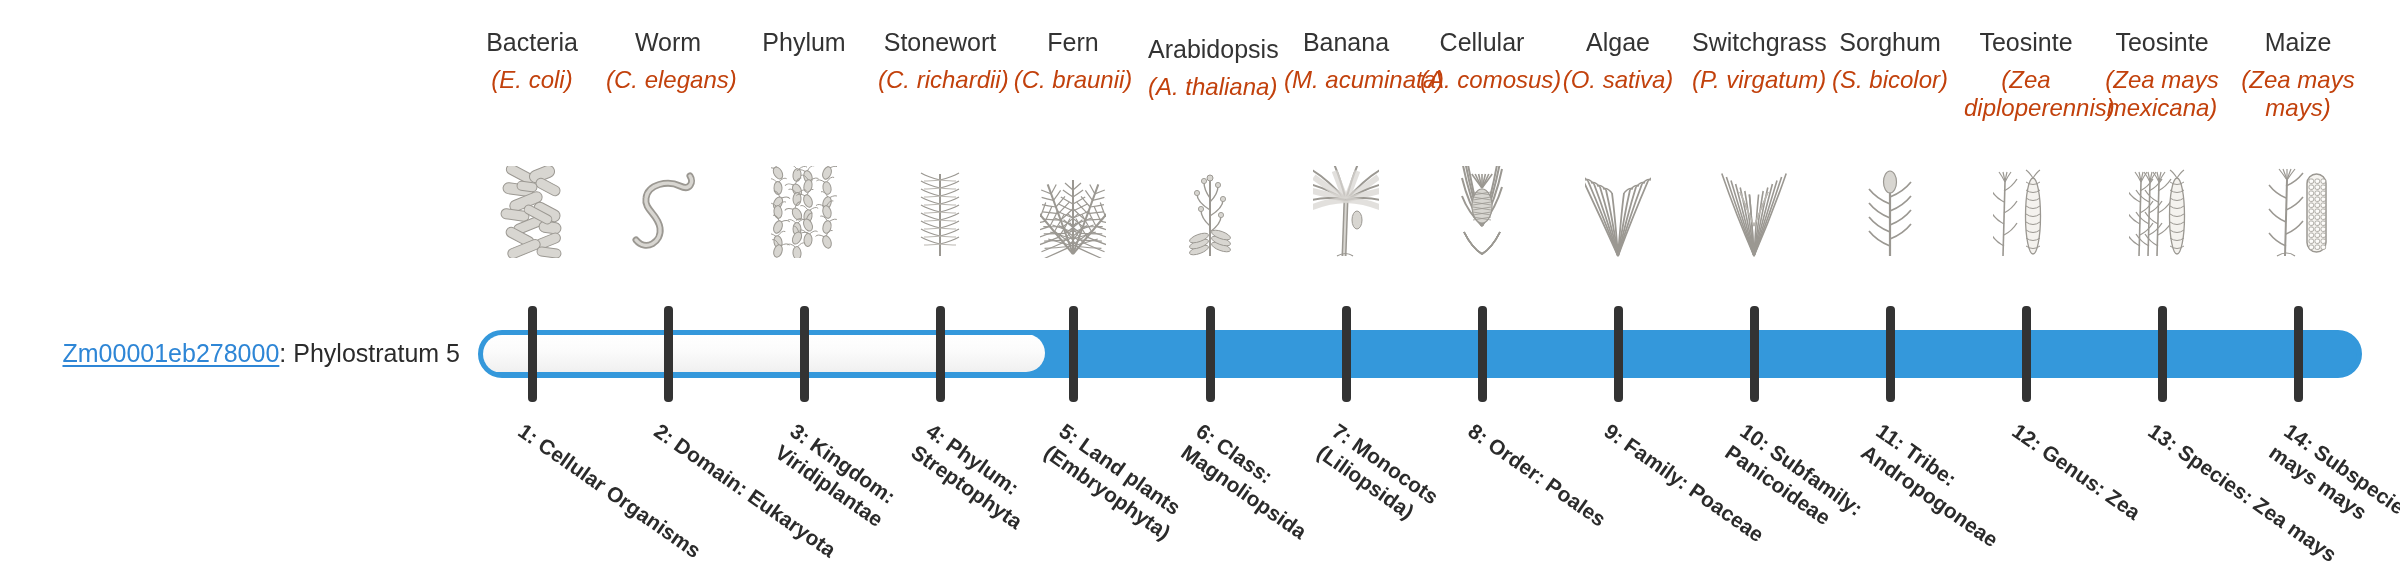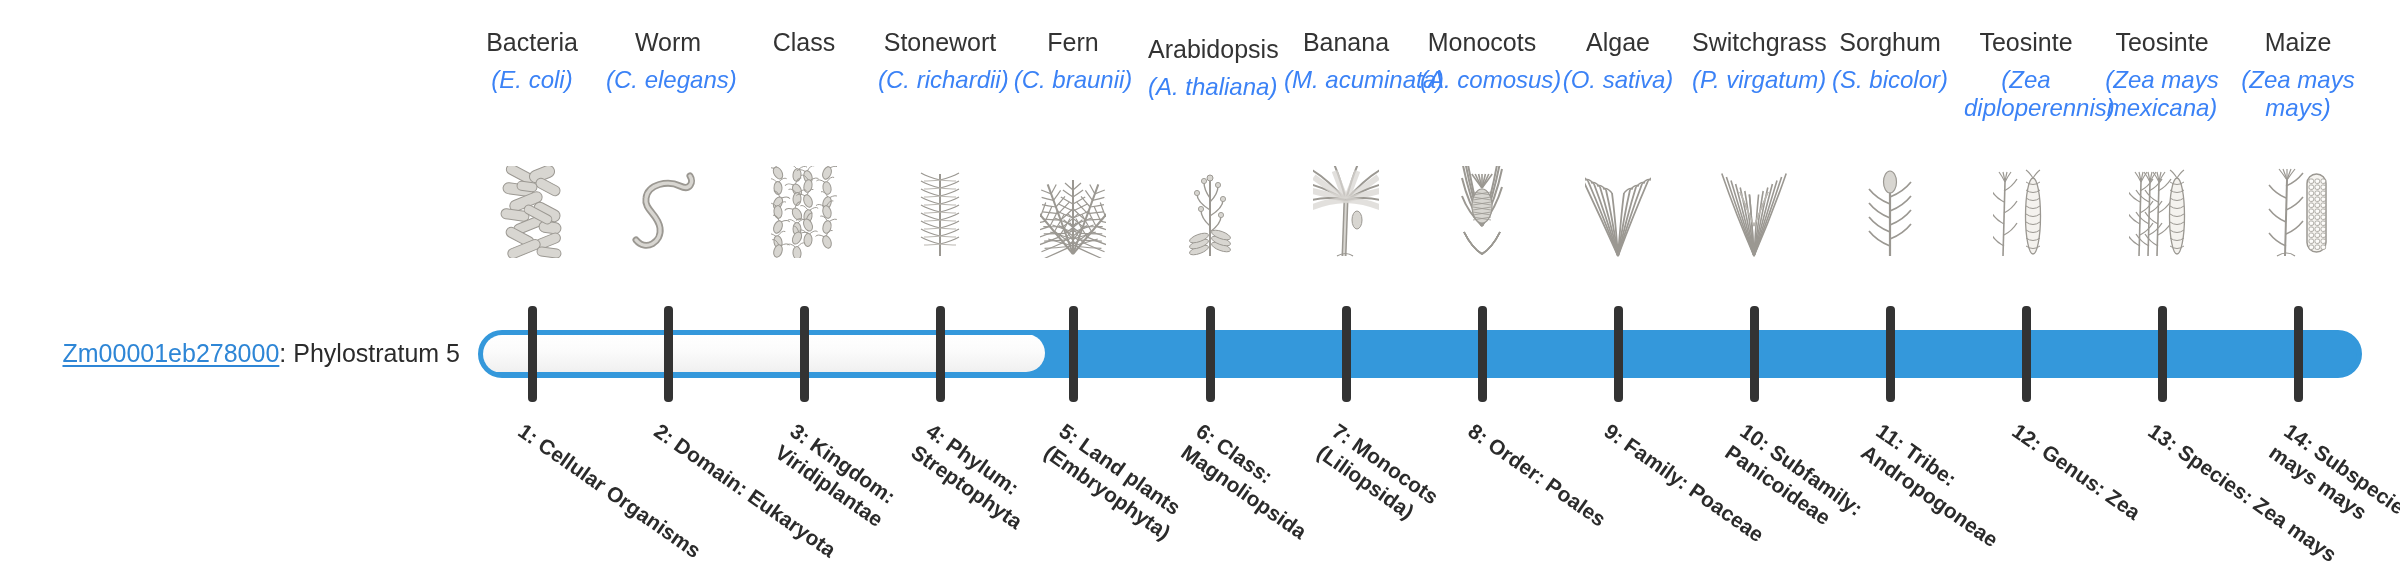--- a/index.html
+++ b/index.html
@@ -44,21 +44,21 @@
     line-height:32px;
     color:#333;
     white-space:nowrap;
     display:block;
   }
   .sci-name{
     display:block;
     font-size:24px;
     line-height:28px;
     font-style:italic;
-    color:#3b82f6;
+    color:#c2410c;
     margin-top:8px;
     word-break:normal;
   }
   .sci-name.nowrap{white-space:nowrap;}
 
   
   .art{
     position:absolute;
     top:168px;
     height:90px;
@@ -192,21 +192,21 @@
       <span class="sci-name nowrap">(C. elegans)</span>
     </div>
       <div class="art" style="left:668px;">
         <svg width="80" height="92" viewBox="0 0 80 92">
           <path d="M8 74 C18 86 34 76 32 62 C30 48 16 44 18 32 C20 18 40 14 52 20 C62 25 66 16 62 10" fill="none" stroke="#9b9892" stroke-width="7" stroke-linecap="round"></path>
           <path d="M8 74 C18 86 34 76 32 62 C30 48 16 44 18 32 C20 18 40 14 52 20 C62 25 66 16 62 10" fill="none" stroke="#d8d6d1" stroke-width="3.4" stroke-linecap="round"></path>
         </svg>
       </div>
       <div class="tick" style="left:668px;"></div>
       <div class="col" style="left:804px;">
-      <span class="common-name">Class</span>
+      <span class="common-name">Phylum</span>
     </div>
       <div class="art" style="left:804px;">
         <svg width="66" height="92" viewBox="0 0 66 92">
           <g transform="rotate(-30 7 7)">
             <ellipse cx="7" cy="7" rx="4" ry="6.4" fill="#d8d6d1" stroke="#9b9892" stroke-width="1"></ellipse>
             <path d="M6 1 q-5 -5 -8 -3" stroke="#9b9892" stroke-width="0.9" fill="none"></path>
             <path d="M8 1 q5 -5 8 -3" stroke="#9b9892" stroke-width="0.9" fill="none"></path>
           </g>
           <g transform="rotate(7 26 9)">
             <ellipse cx="26" cy="9" rx="4" ry="6.4" fill="#d8d6d1" stroke="#9b9892" stroke-width="1"></ellipse>
@@ -548,21 +548,21 @@
           <path d="M33 34 q-22 -5 -40 2" stroke="#9b9892" stroke-width="2" fill="none"></path>
           <path d="M33 34 q-20 0.8 -38 9" stroke="#d8d6d1" stroke-width="6" fill="none" opacity="0.75"></path>
           <path d="M33 34 q22 -5 40 2" stroke="#9b9892" stroke-width="2" fill="none"></path>
           <path d="M33 34 q20 0.8 38 9" stroke="#d8d6d1" stroke-width="6" fill="none" opacity="0.75"></path>
           <ellipse cx="44" cy="54" rx="5" ry="9" fill="#d8d6d1" stroke="#9b9892" stroke-width="1"></ellipse>
           <path d="M24 90 q9 -5 16 0" stroke="#9b9892" stroke-width="1.2" fill="none"></path>
         </svg>
       </div>
       <div class="tick" style="left:1346px;"></div>
       <div class="col" style="left:1482px;">
-      <span class="common-name">Monocots</span>
+      <span class="common-name">Cellular</span>
       <span class="sci-name nowrap">(A. comosus)</span>
     </div>
       <div class="art" style="left:1482px;">
         <svg width="66" height="92" viewBox="0 0 66 92">
           <path d="M33 60 q-14 -14 -20 -30" stroke="#9b9892" stroke-width="2" fill="none"></path>
           <path d="M33 60 q14 -18.5 20 -39" stroke="#9b9892" stroke-width="2" fill="none"></path>
           <path d="M33 60 q-14 -23 -20 -48" stroke="#9b9892" stroke-width="2" fill="none"></path>
           <path d="M33 60 q14 -27.5 20 -57" stroke="#9b9892" stroke-width="2" fill="none"></path>
           <path d="M33 60 q-14 -32 -20 -66" stroke="#9b9892" stroke-width="2" fill="none"></path>
           <path d="M33 60 q14 -36.5 20 -75" stroke="#9b9892" stroke-width="2" fill="none"></path>

